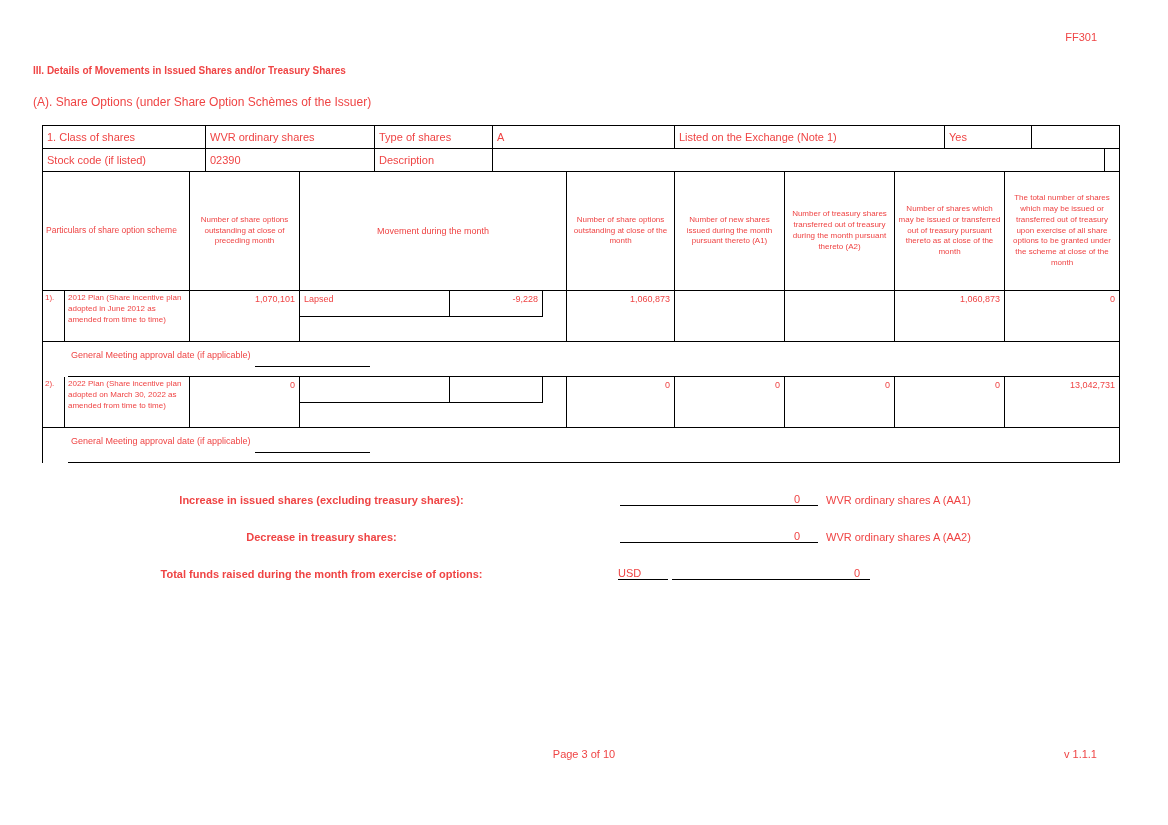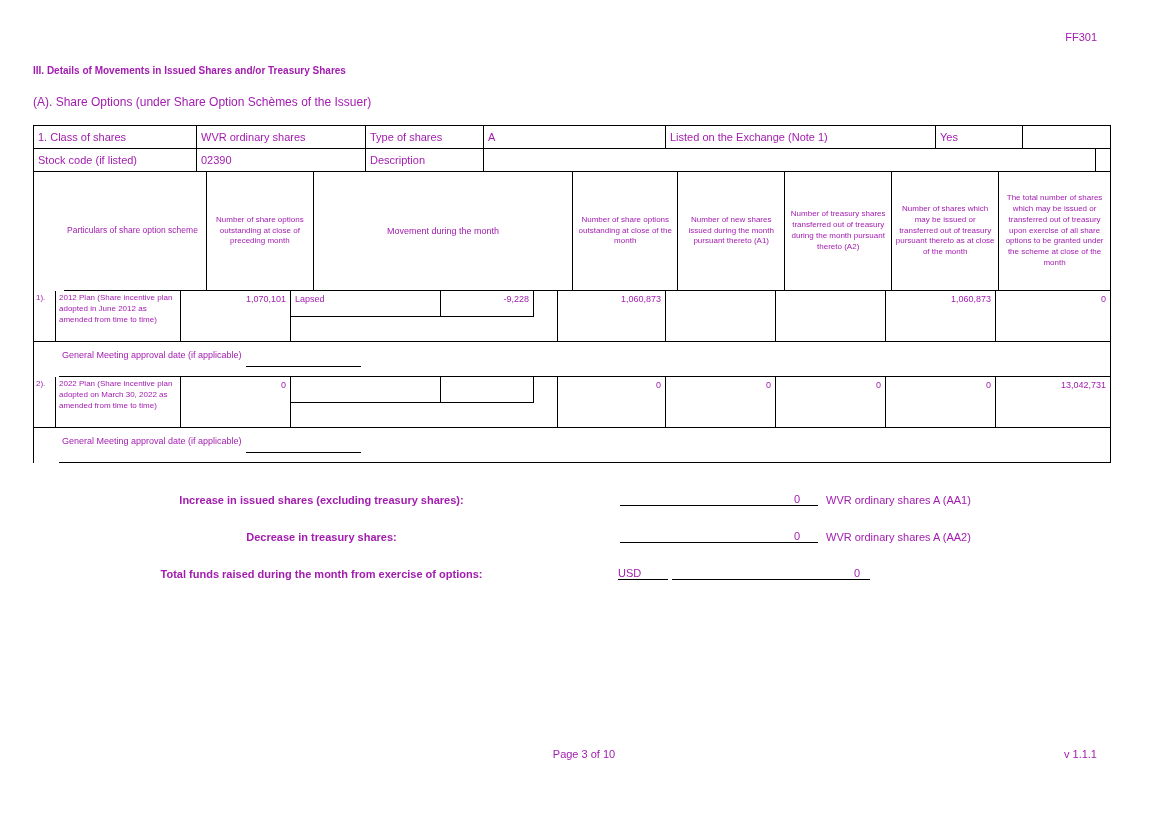--- a/index.html
+++ b/index.html
@@ -3,50 +3,50 @@
 <meta charset="utf-8">
 <style>
   * { box-sizing: border-box; margin: 0; padding: 0; }
   html, body { background: #fff; }
   .page {
     position: relative;
     width: 1168px;
     height: 825px;
     background: #ffffff;
     font-family: "Liberation Sans", sans-serif;
-    color: #a21caf;
+    color: #ef4444;
     overflow: hidden;
   }
   .form-code { position: absolute; top: 31px; right: 71px; font-size: 11px; }
   .title    { position: absolute; top: 65px; left: 33px; font-size: 10px; font-weight: bold; }
   .subtitle { position: absolute; top: 95px; left: 33px; font-size: 12px; font-weight: normal; }
 
   .tables {
-    position: absolute; top: 125px; left: 33px; width: 1078px;
+    position: absolute; top: 125px; left: 42px; width: 1078px;
     border-top: 1px solid #000; border-left: 1px solid #000;
     font-size: 11px;
   }
   .row  { display: flex; }
   .cell { border-right: 1px solid #000; border-bottom: 1px solid #000; overflow: hidden; }
 
   
   .w163{width:163px}.w169{width:169px}.w118{width:118px}.w182{width:182px}
   .w270{width:270px}.w87{width:87px}.w88{width:88px}.w612{width:612px}.w15{width:15px}
   .w147{width:147px}.w110{width:110px}.w267{width:267px}.w108{width:108px}
   .w115{width:115px}.w1077{width:1077px}
 
   .irow { height: 23px; }
   .irow .cell { display: flex; align-items: center; padding: 0 4px; }
 
   .hrow { height: 119px; }
   .hrow .cell {
     display: flex; align-items: center; justify-content: center;
     text-align: center; font-size: 8px; line-height: 1.35; padding: 2px 3px;
   }
-  .hrow .cell.left { justify-content: flex-start; text-align: right; font-size: 8.5px; margin-left: 30px; }
+  .hrow .cell.left { justify-content: flex-start; text-align: right; font-size: 8.5px; }
   .hrow .cell.mhead { font-size: 9px; }
 
   .drow { height: 51px; }
   .drow .cell { font-size: 9px; }
   .part { display: flex; padding: 0; }
   .idx    { width: 22px; border-right: 1px solid #000; padding: 2px 2px; font-size: 8px; }
   .scheme { flex: 1; padding: 2px 3px; font-size: 8px; line-height: 1.35; }
   .num    { text-align: right; padding: 3px 4px; }
 
   .movecell { position: relative; padding: 0; }

